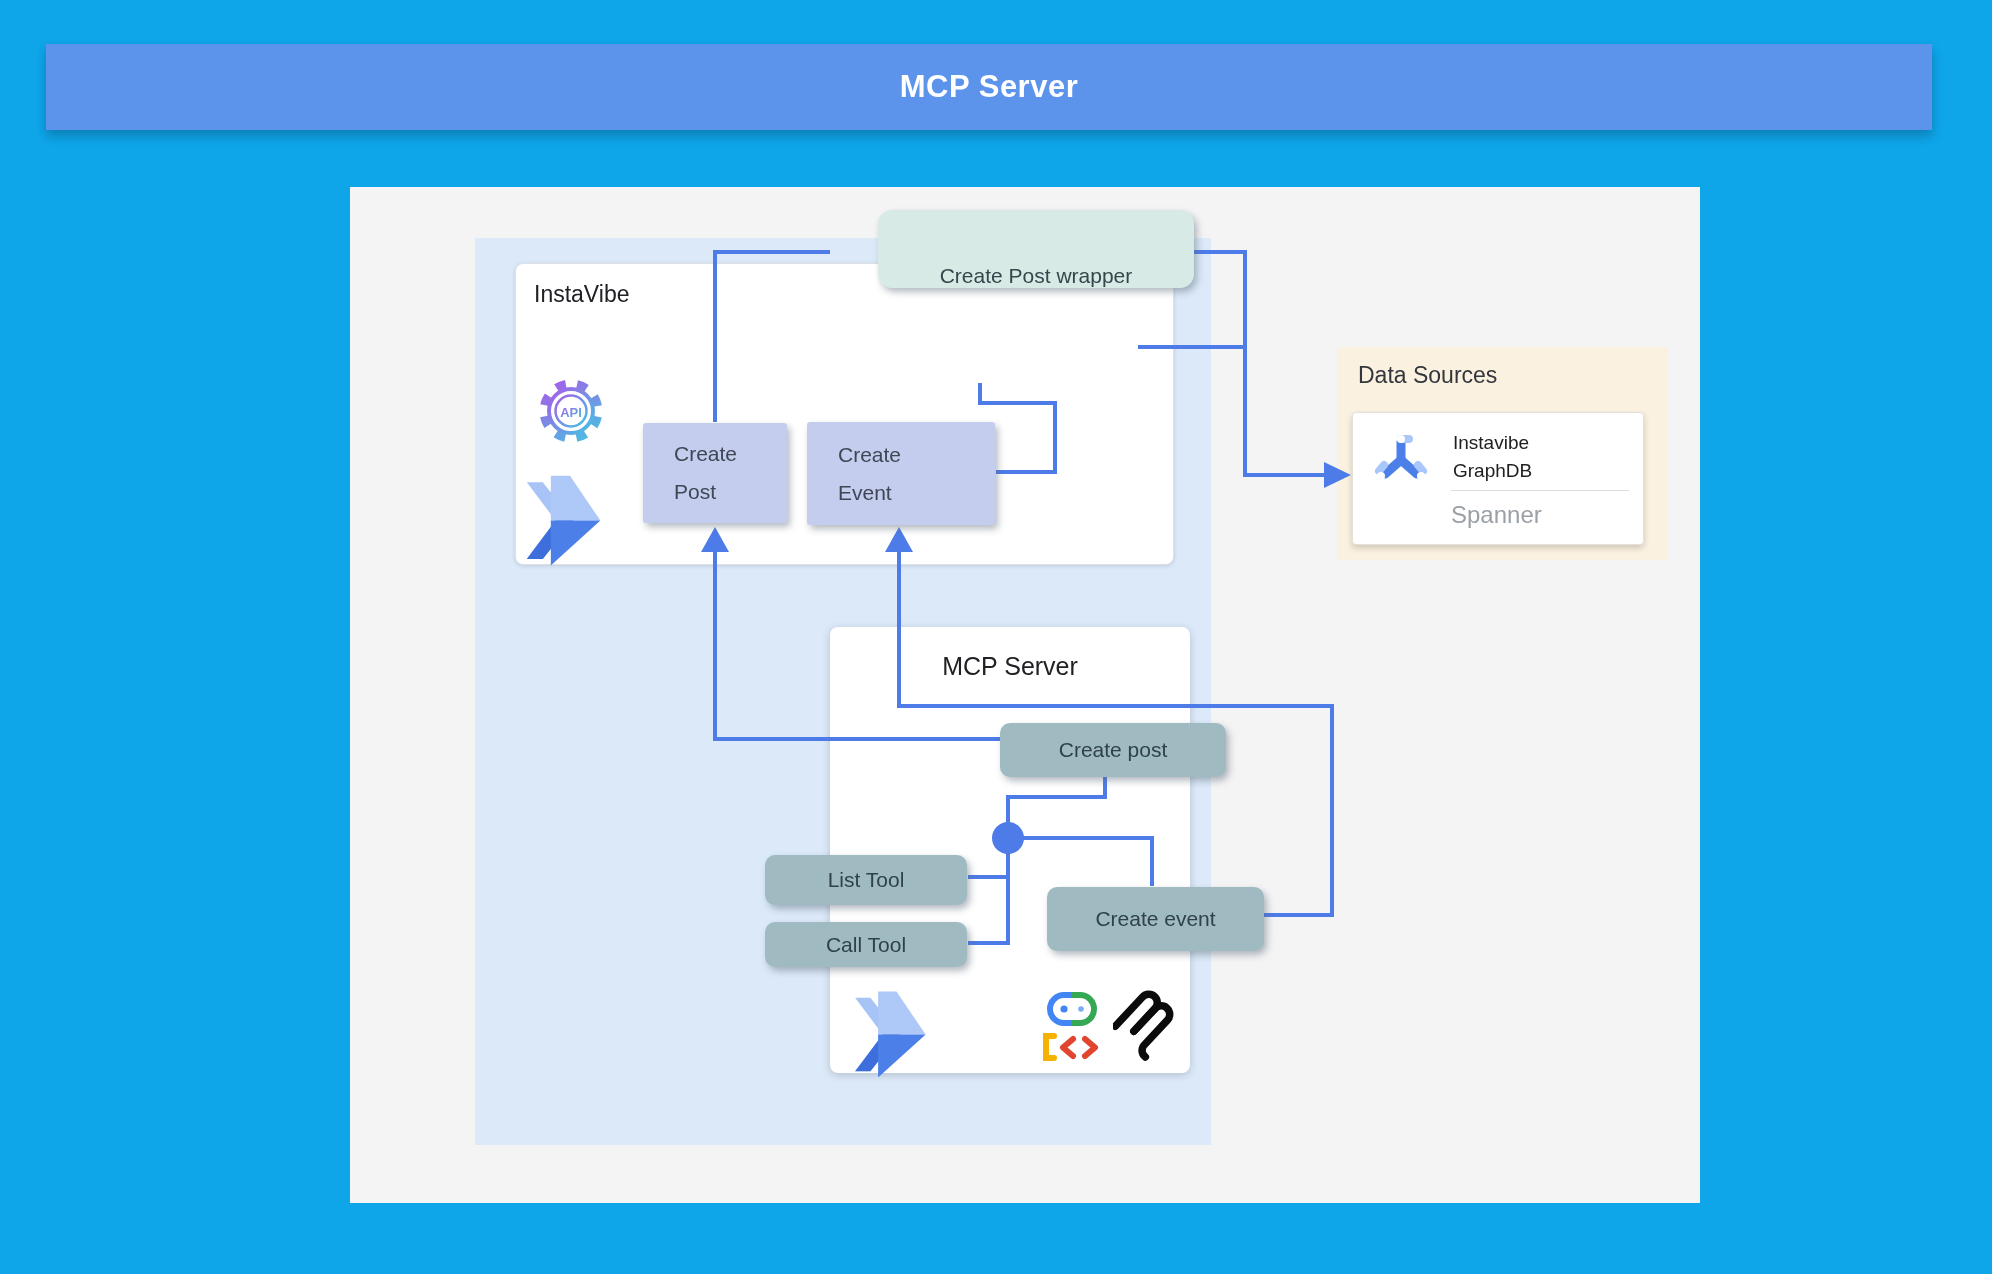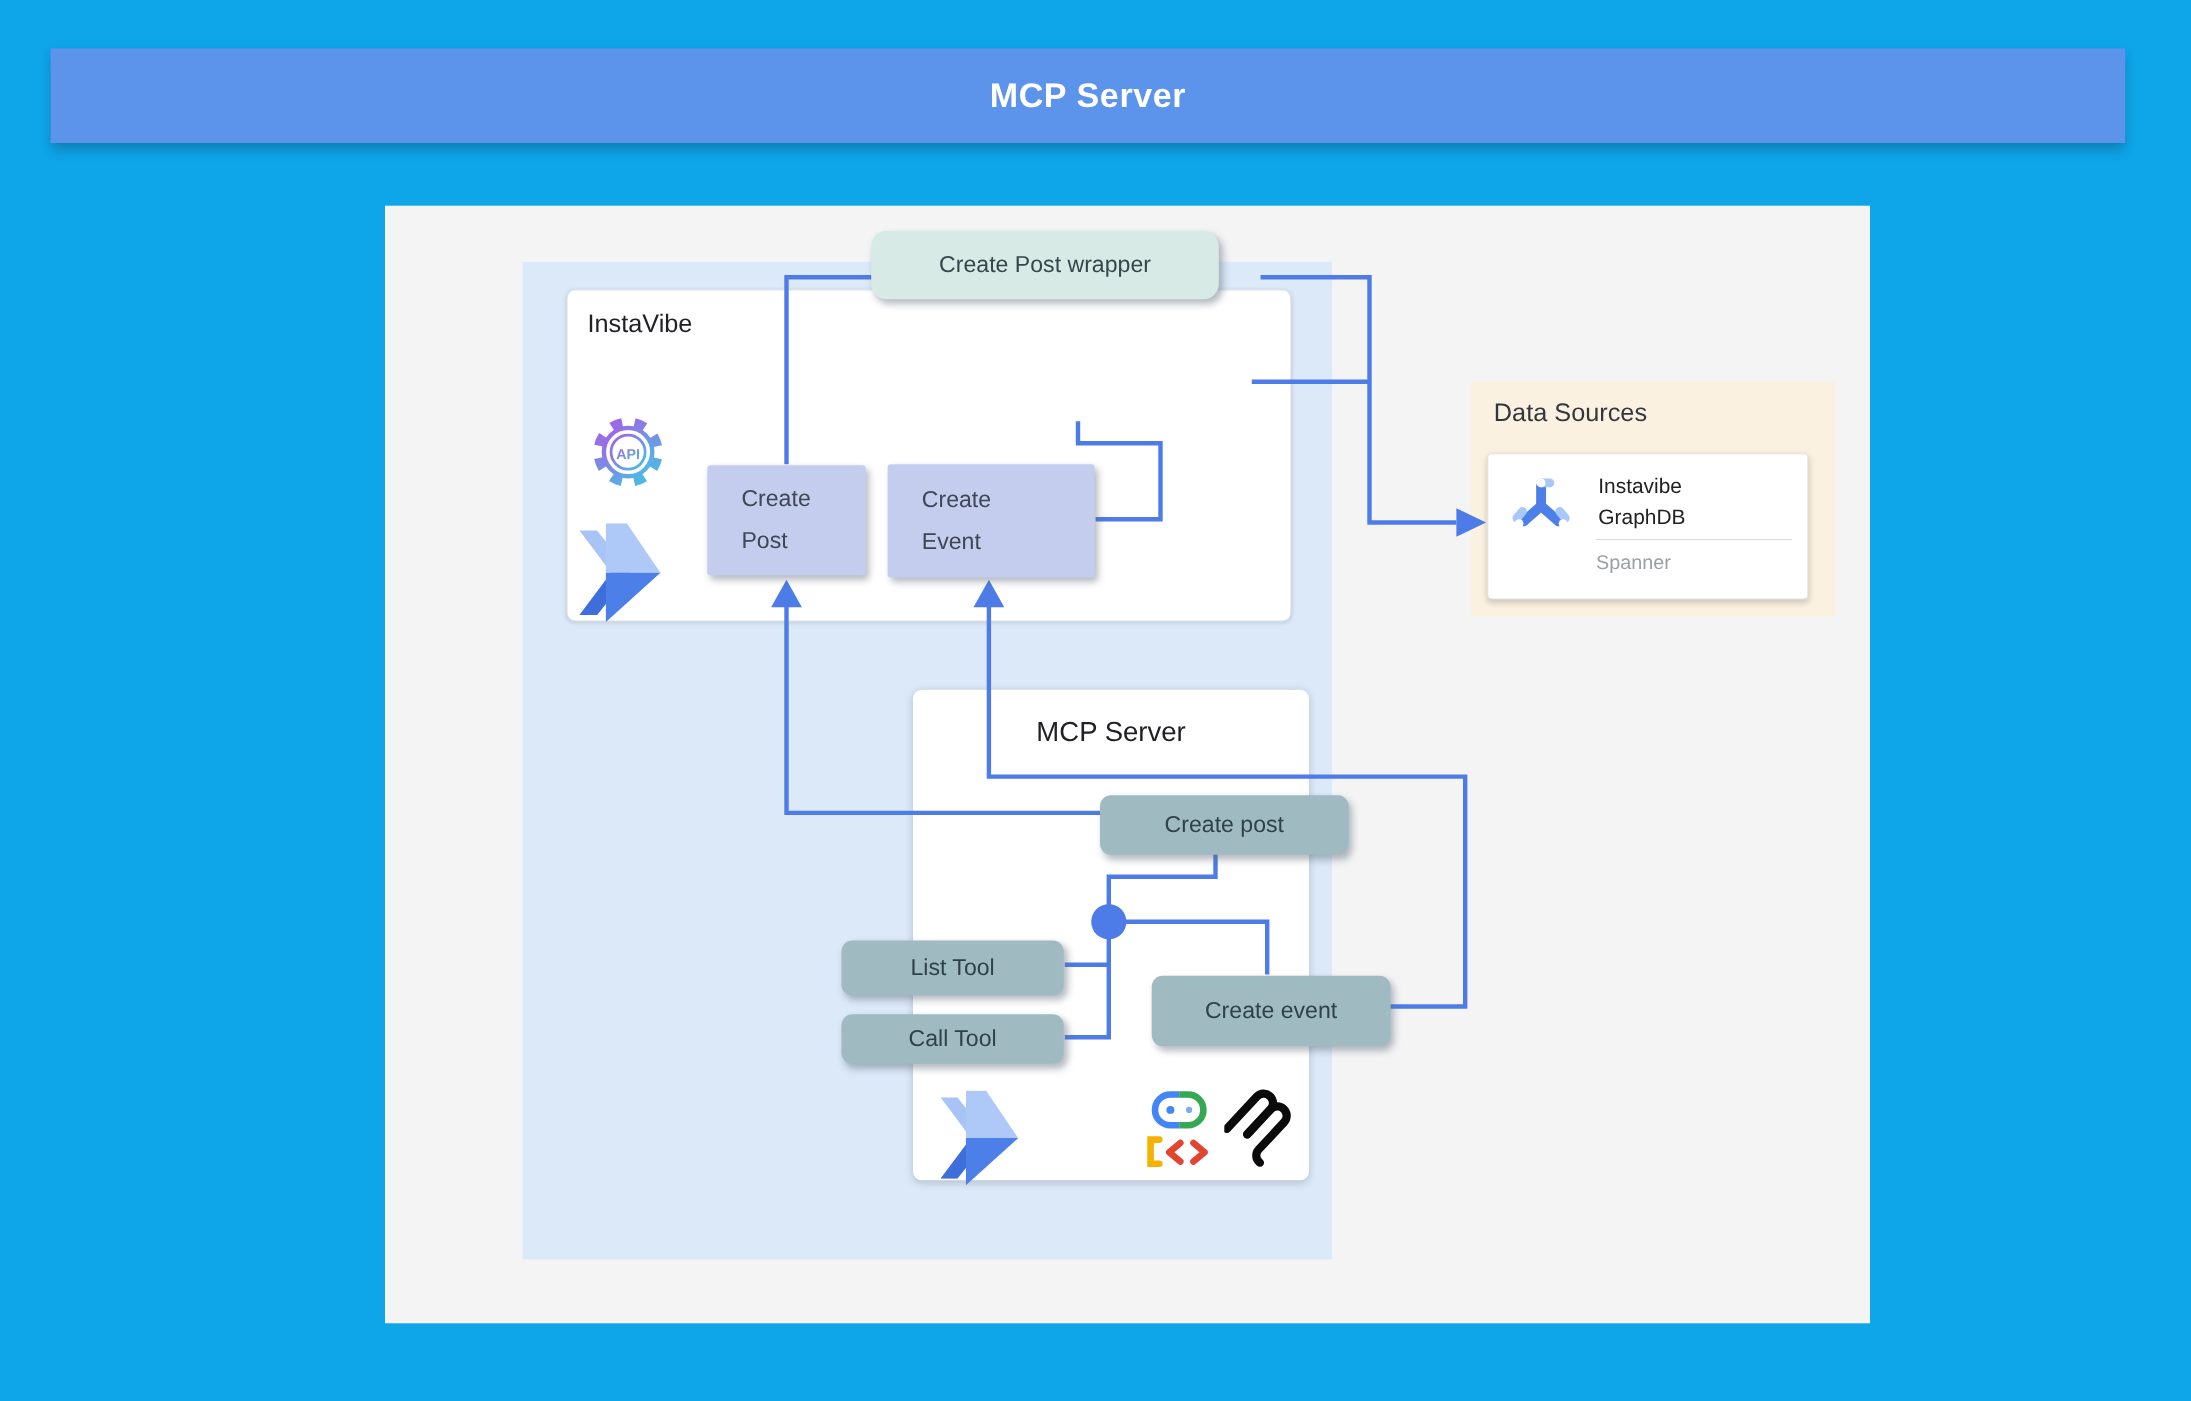--- a/index.html
+++ b/index.html
@@ -28,38 +28,38 @@
   .title-ds{position:absolute;left:1358px;top:362px;font-size:23px;color:#33373D;z-index:3;}
 
   
   .node{position:absolute;z-index:4;display:flex;align-items:center;justify-content:center;
     color:#37474F;font-size:21px;box-shadow:3px 4px 7px rgba(90,105,120,.45);}
   .node-mint{background:#D8EAE5;border-radius:14px;color:#35474B;}
   .node-lavender{background:#C5CDEF;border-radius:3px;color:#3F4654;
     flex-direction:column;align-items:flex-start;justify-content:center;gap:14px;padding-left:31px;box-sizing:border-box;}
   .node-teal{background:#9FBAC0;border-radius:10px;color:#2F424B;}
 
-  .n-cpw{left:792px;top:210px;width:316px;height:62px;}
+  .n-cpw{left:878px;top:210px;width:316px;height:78px;align-items:flex-end;}
   .n-cew{left:822px;top:312px;width:316px;height:71px;}
   .n-cp {left:643px;top:423px;width:144px;height:100px;}
   .n-ce {left:807px;top:422px;width:188px;height:103px;}
   .n-mcp-cp{left:1000px;top:723px;width:226px;height:54px;}
   .n-mcp-ce{left:1047px;top:887px;width:217px;height:64px;}
   .n-list{left:765px;top:855px;width:202px;height:50px;}
   .n-call{left:765px;top:922px;width:202px;height:45px;}
 
   
   svg.wires{position:absolute;left:0;top:0;width:1992px;height:1274px;z-index:3;pointer-events:none;}
   .wire{fill:none;stroke:#4D7CE8;stroke-width:4;}
   .arrow{fill:#4D7CE8;stroke:none;}
 
   
   .ds-name{position:absolute;left:100px;top:16px;font-size:19px;color:#212121;line-height:28px;}
   .ds-divider{position:absolute;left:98px;top:77px;width:178px;height:1px;background:#DADCE0;}
-  .ds-sub{position:absolute;left:98px;top:88px;font-size:18px;color:#9AA0A6;}
+  .ds-sub{position:absolute;left:98px;top:88px;font-size:24px;color:#9AA0A6;}
   .ds-icon{position:absolute;left:18px;top:16px;}
 
   
   .logo-iv-chevron{position:absolute;left:-4px;top:207px;}
   .logo-api{position:absolute;left:15px;top:106px;}
   .logo-mcp-chevron{position:absolute;left:11px;top:360px;}
   .logo-adk{position:absolute;left:210px;top:359px;}
   .logo-squiggle{position:absolute;left:283px;top:356px;}
 </style>
 </head>

